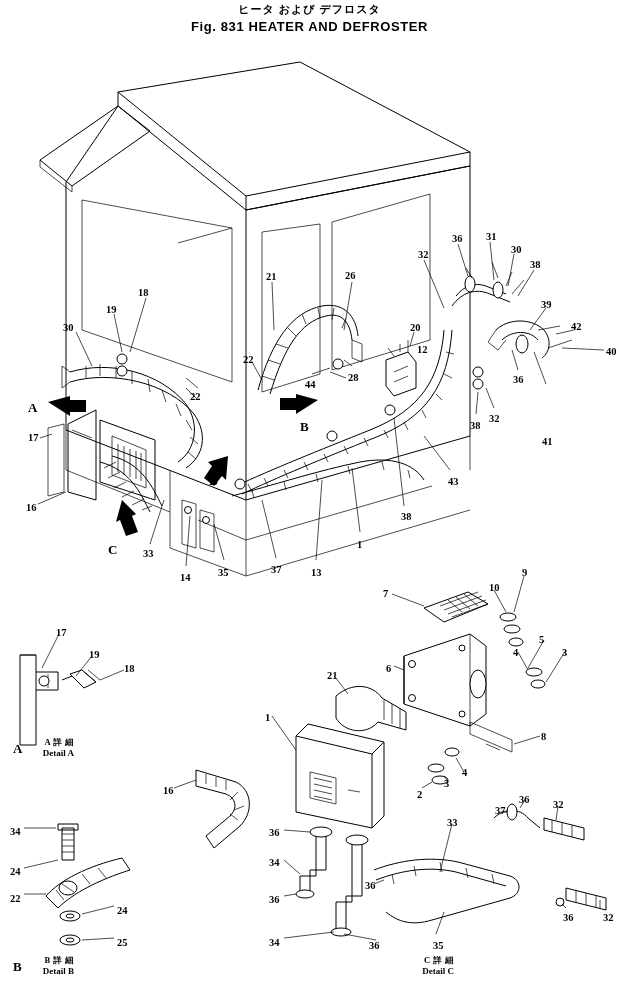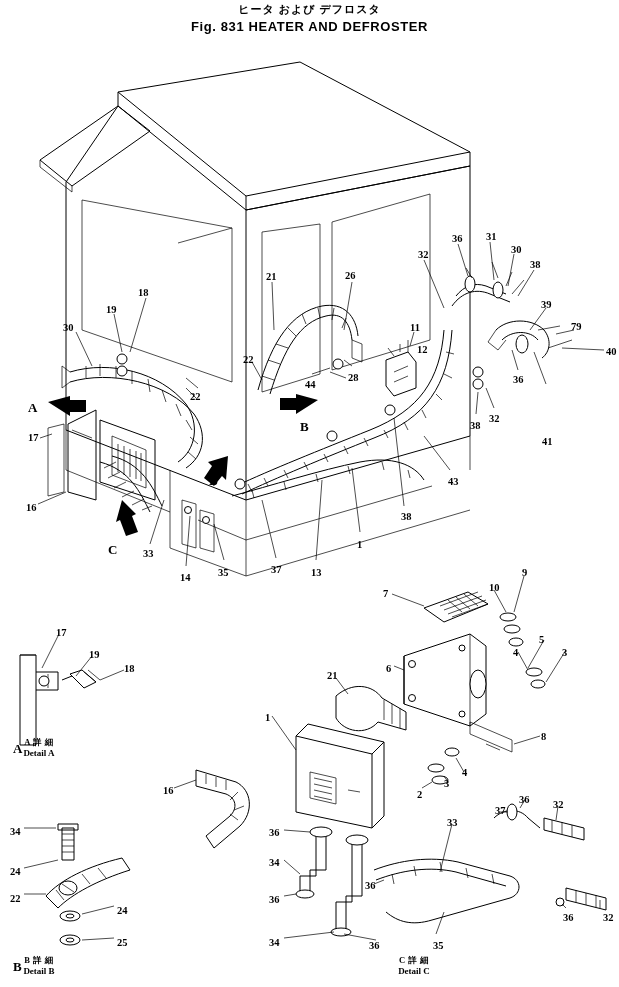--- a/index.html
+++ b/index.html
@@ -55,21 +55,21 @@
     white-space: nowrap;
     line-height: 1;
   }
   .detail-cap {
     position: absolute;
     font-size: 9px;
     font-weight: bold;
     font-family: "Liberation Serif", serif;
     white-space: nowrap;
     line-height: 1.15;
-    text-align: center;
+    text-align: right;
   }
   .detail-cap .jp { font-size: 8.5px; letter-spacing: 0.5px; }
   svg#art {
     position: absolute;
     left: 0; top: 0;
     width: 619px;
     height: 987px;
   }
   .ln { fill: none; stroke: #000; stroke-width: 1; }
   .ln-thin { fill: none; stroke: #000; stroke-width: 0.7; }
@@ -366,28 +366,28 @@
 
   <div id="labels-main">
       <div class="lbl" style="left: 106px; top: 305px;">19</div>
       <div class="lbl" style="left: 138px; top: 288px;">18</div>
       <div class="lbl" style="left: 63px; top: 323px;">30</div>
       <div class="lbl" style="left: 266px; top: 272px;">21</div>
       <div class="lbl" style="left: 345px; top: 271px;">26</div>
       <div class="lbl" style="left: 243px; top: 355px;">22</div>
       <div class="lbl" style="left: 190px; top: 392px;">22</div>
       <div class="lbl" style="left: 381px; top: 345px; margin-left: 36px;">12</div>
-      <div class="lbl" style="left: 410px; top: 323px;">11</div>
+      <div class="lbl" style="left: 410px; top: 323px;">20</div>
       <div class="lbl" style="left: 418px; top: 250px;">32</div>
       <div class="lbl" style="left: 452px; top: 234px;">36</div>
       <div class="lbl" style="left: 486px; top: 232px;">31</div>
       <div class="lbl" style="left: 511px; top: 245px;">30</div>
       <div class="lbl" style="left: 530px; top: 260px;">38</div>
       <div class="lbl" style="left: 541px; top: 300px;">39</div>
-      <div class="lbl" style="left: 571px; top: 322px;">79</div>
+      <div class="lbl" style="left: 571px; top: 322px;">42</div>
       <div class="lbl" style="left: 606px; top: 347px;">40</div>
       <div class="lbl" style="left: 542px; top: 389px; margin-top: 48px;">41</div>
       <div class="lbl" style="left: 513px; top: 375px;">36</div>
       <div class="lbl" style="left: 489px; top: 414px;">32</div>
       <div class="lbl" style="left: 470px; top: 421px;">38</div>
       <div class="lbl" style="left: 305px; top: 380px;">44</div>
       <div class="lbl" style="left: 348px; top: 373px;">28</div>
       <div class="lbl" style="left: 448px; top: 477px;">43</div>
       <div class="lbl" style="left: 401px; top: 512px;">38</div>
       <div class="lbl" style="left: 357px; top: 540px;">1</div>

